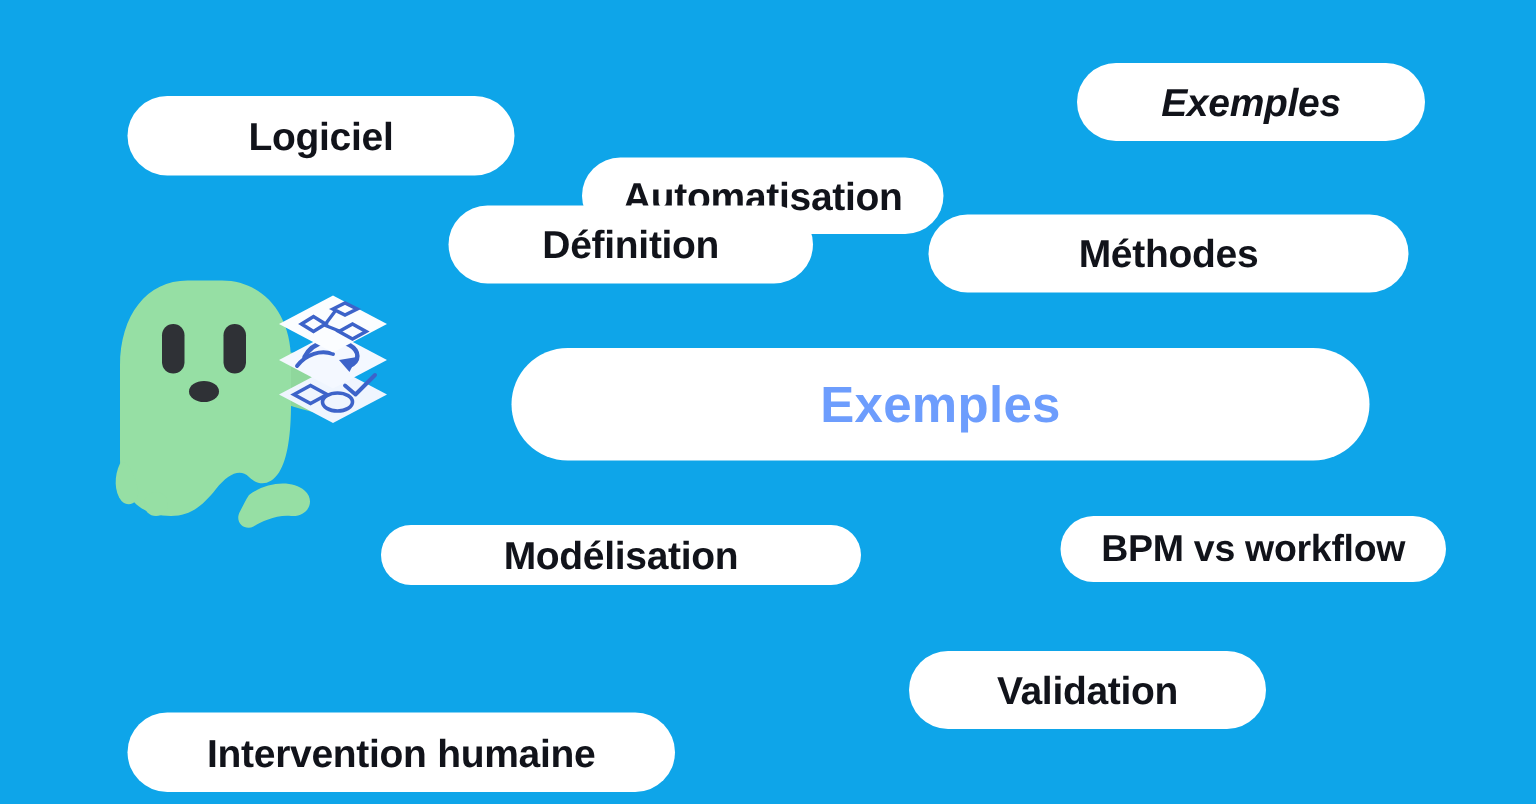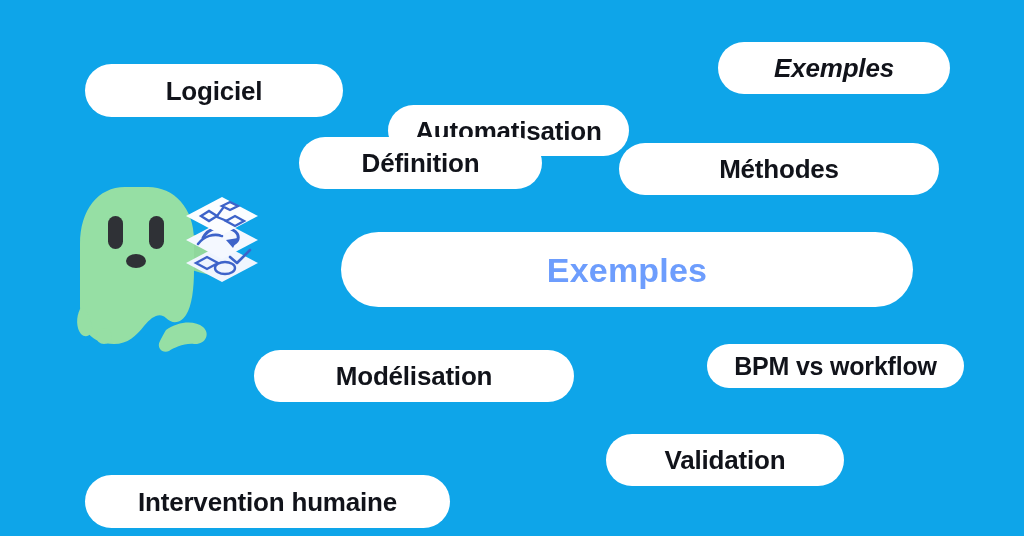--- a/index.html
+++ b/index.html
@@ -133,21 +133,21 @@
       </div>
       <div class="pill medium" style="left: 718px; top: 42px; width: 232px; height: 52px; background: rgb(255, 255, 255); color: rgb(17, 19, 26); font-style: italic;">
         <span>Exemples</span>
       </div>
       <div class="pill medium" style="left: 299px; top: 137px; width: 243px; height: 52px; background: rgb(255, 255, 255); color: rgb(17, 19, 26);">
         <span>Définition</span>
       </div>
       <div class="pill medium" style="left: 619px; top: 143px; width: 320px; height: 52px; background: rgb(255, 255, 255); color: rgb(17, 19, 26);">
         <span>Méthodes</span>
       </div>
-      <div class="pill medium" style="left: 254px; top: 350px; width: 320px; height: 52px; background: rgb(255, 255, 255); color: rgb(17, 19, 26);">
+      <div class="pill medium" style="left: 254px; top: 350px; width: 320px; height: 40px; background: rgb(255, 255, 255); color: rgb(17, 19, 26);">
         <span>Modélisation</span>
       </div>
       <div class="pill small" style="left: 707px; top: 344px; width: 257px; height: 44px; background: rgb(255, 255, 255); color: rgb(17, 19, 26); align-items: center;">
         <span>BPM vs workflow</span>
       </div>
       <div class="pill medium" style="left: 85px; top: 434px; width: 365px; height: 53px; background: rgb(255, 255, 255); color: rgb(17, 19, 26); margin-top: 41px;">
         <span>Intervention humaine</span>
       </div>
       <div class="pill medium" style="left: 606px; top: 434px; width: 238px; height: 52px; background: rgb(255, 255, 255); color: rgb(17, 19, 26);">
         <span>Validation</span>

